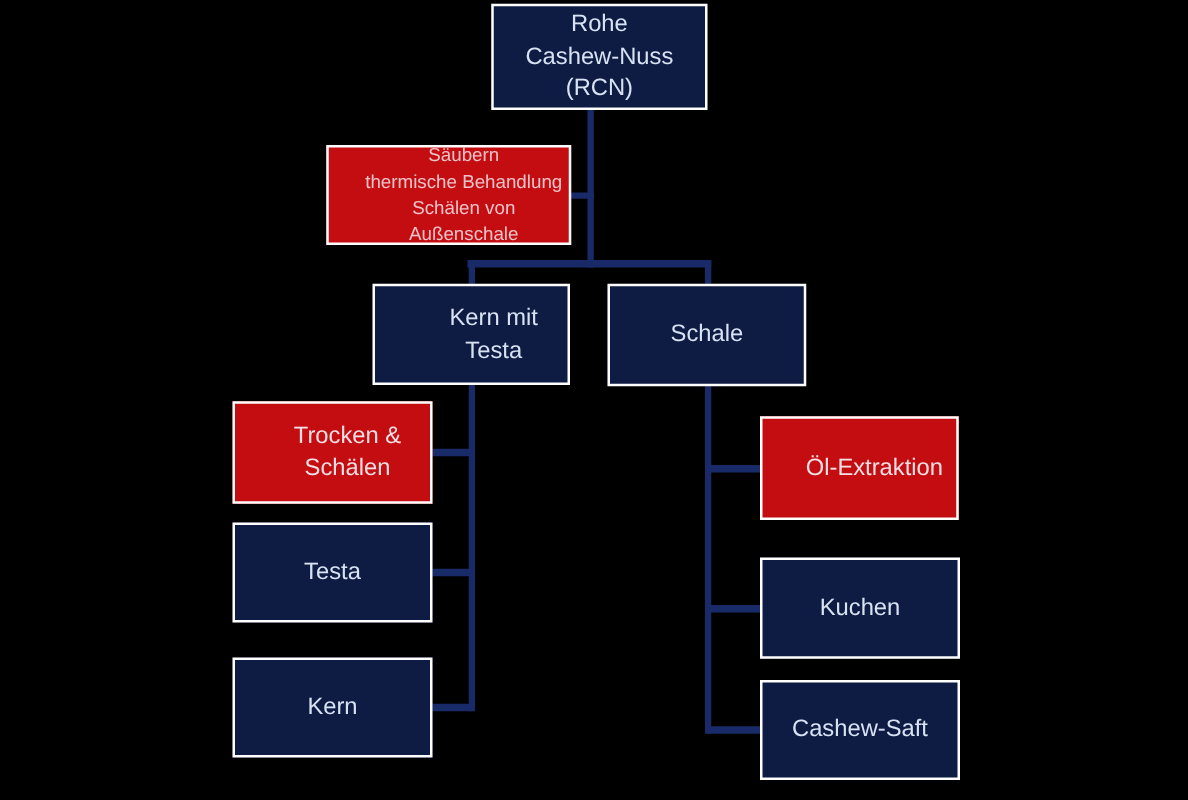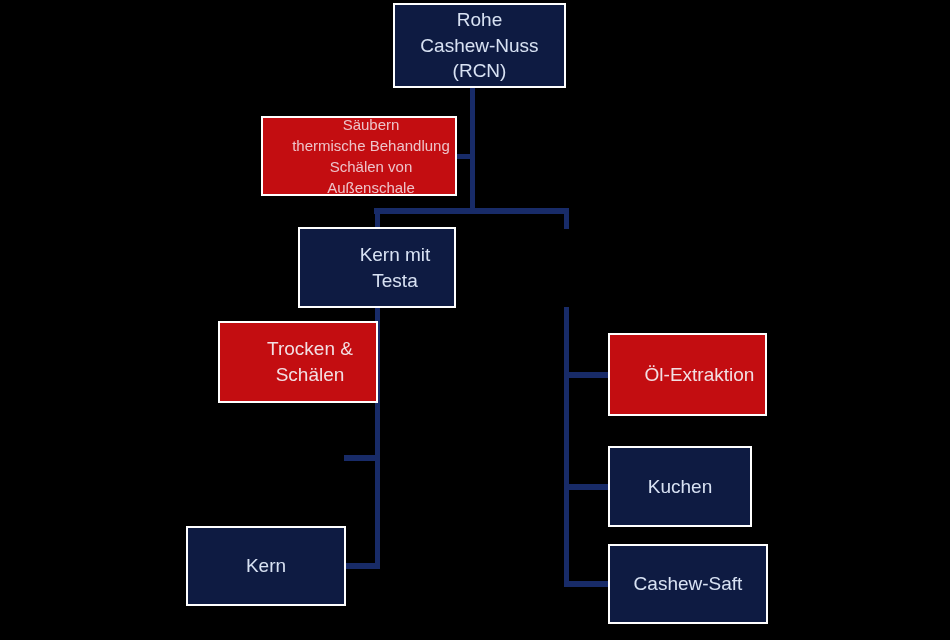--- a/index.html
+++ b/index.html
@@ -69,26 +69,28 @@
   <div class="node navy" style="left:393px; top:3px;   width:173px; height:85px;">Rohe
 Cashew-Nuss
 (RCN)</div>
 
   <div class="node red small" style="left:261px; top:116px; width:196px; height:80px;">Säubern
 thermische Behandlung
 Schälen von Außenschale</div>
 
   <div class="node navy" style="left:298px; top:227px; width:158px; height:81px;padding-left:36px;">Kern mit Testa</div>
 
+  <div class="node navy" style="left:486px; top:227px; width:159px; height:82px;">Schale</div>
 
-  <div class="node red" style="left:186px; top:321px; width:160px; height:82px;margin-left:32px;">Trocken &amp;
+  <div class="node red" style="left:186px; top:321px; width:160px; height:82px;">Trocken &amp;
 Schälen</div>
 
+  <div class="node navy" style="left:186px; top:418px; width:160px; height:80px;">Testa</div>
 
   <div class="node navy" style="left:186px; top:526px; width:160px; height:80px;">Kern</div>
 
   <div class="node red" style="left:608px; top:333px; width:159px; height:83px;">Öl-Extraktion</div>
 
-  <div class="node navy" style="left:608px; top:446px; width:144px; height:81px;">Kuchen</div>
+  <div class="node navy" style="left:608px; top:446px; width:160px; height:81px;">Kuchen</div>
 
   <div class="node navy" style="left:608px; top:544px; width:160px; height:80px;text-align:right;">Cashew-Saft</div>
 
 </div>
 
 </body></html>

